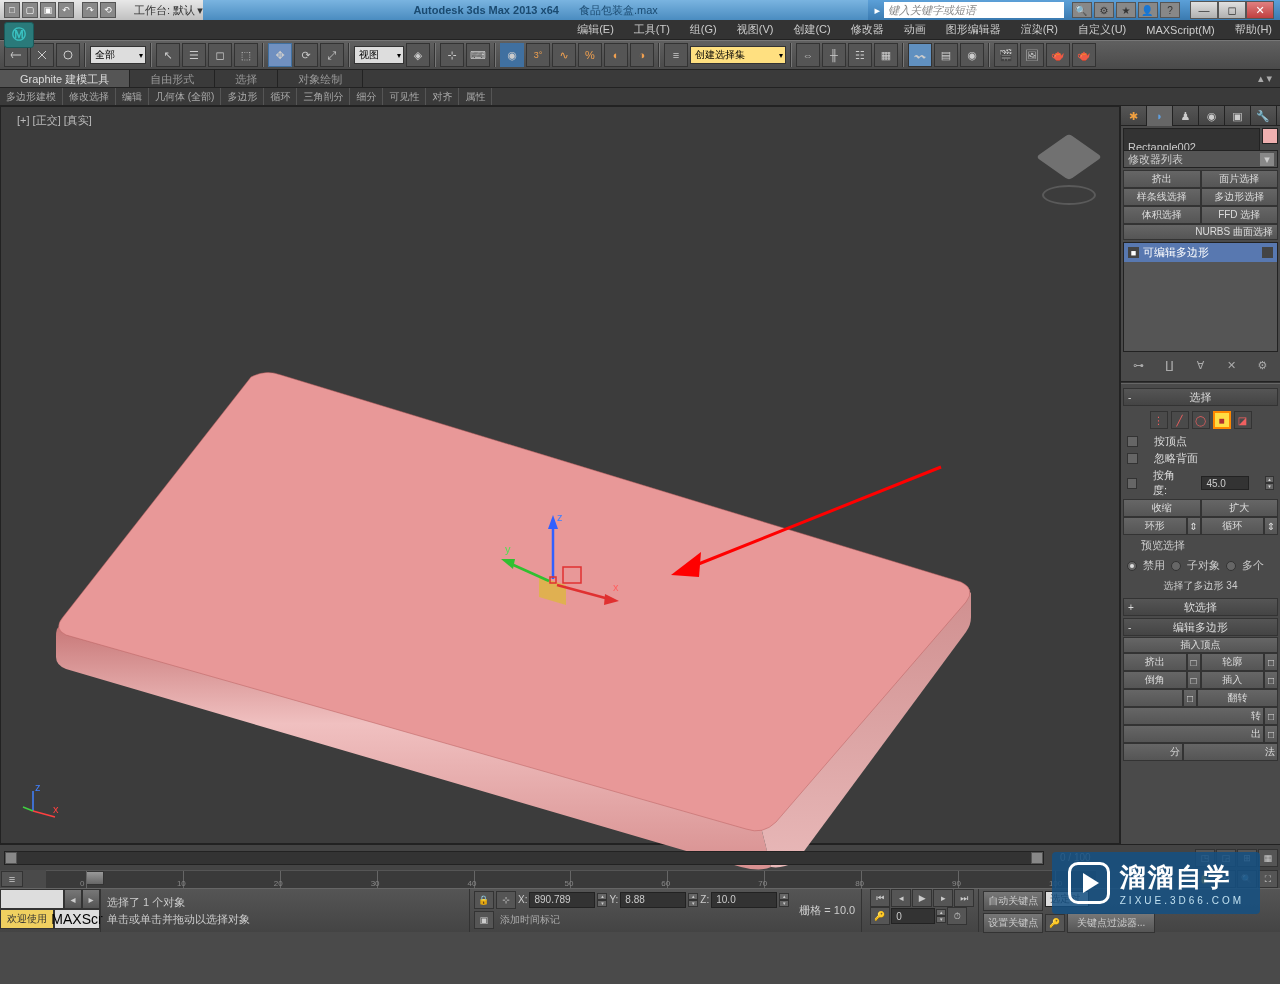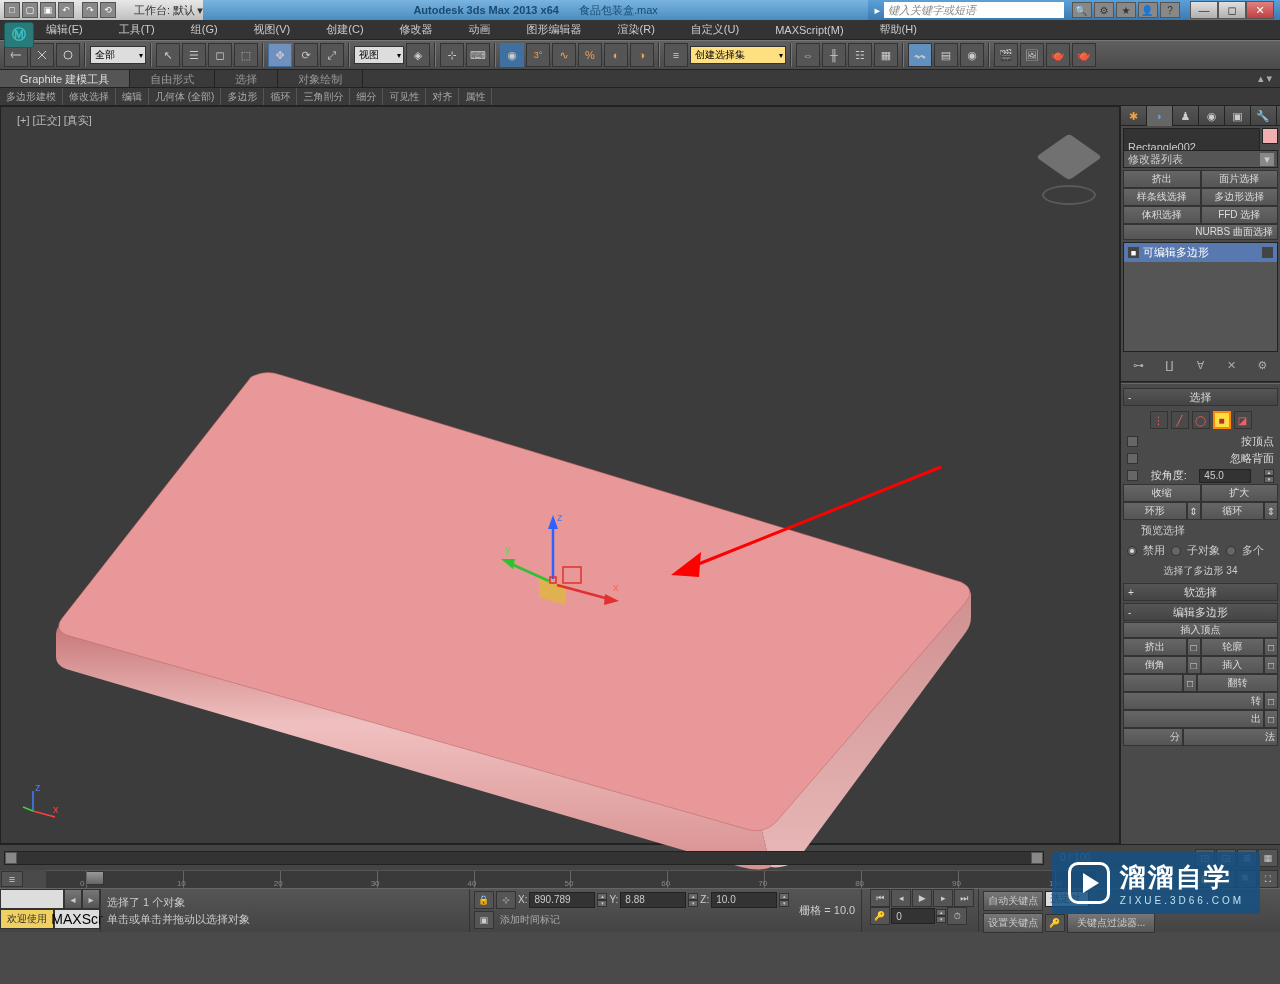--- a/index.html
+++ b/index.html
@@ -16,21 +16,21 @@
 .title-center .file-name { color: #1a4a70; }
 .blue-bar { background: linear-gradient(#5ca0d8, #3a7ab0); height: 20px; flex: 0 0 auto; padding: 0 6px; display: flex; align-items: center; }
 .search-box { background: #fff; height: 16px; width: 180px; color: #888; font-style: italic; padding: 0 4px; display: flex; align-items: center; }
 .win-icons { display: flex; gap: 2px; margin-left: 8px; }
 .win-icon { width: 20px; height: 16px; background: #888; border: 1px solid #555; display: flex; align-items: center; justify-content: center; color: #333; font-size: 10px; }
 .win-btns { display: flex; margin-left: 10px; }
 .win-btn { width: 28px; height: 18px; background: linear-gradient(#e0e0e0,#b0b0b0); border: 1px solid #555; display: flex; align-items: center; justify-content: center; color: #333; }
 .win-btn.close { background: linear-gradient(#e08080,#c04040); color: #fff; }
 
 
-.menu-bar { height: 20px; background: #333; display: flex; align-items: center; padding-left: 38px; gap: 20px; border-bottom: 1px solid #222; }
+.menu-bar { height: 20px; background: #333; display: flex; align-items: center; padding-left: 38px; gap: 4px; border-bottom: 1px solid #222; justify-content: flex-end; }
 .app-logo { position: absolute; left: 4px; top: 22px; width: 30px; height: 26px; background: #2a7a7a; border: 1px solid #1a5a5a; border-radius: 3px; z-index: 10; display: flex; align-items: center; justify-content: center; color: #3ac0c0; font-size: 14px; font-weight: bold; }
 .menu-item { color: #ccc; padding: 2px 8px; cursor: pointer; }
 
 
 .toolbar { height: 30px; background: linear-gradient(#606060, #4a4a4a); border-top: 1px solid #777; border-bottom: 1px solid #222; display: flex; align-items: center; padding: 0 4px; gap: 2px; }
 .tb-btn { width: 24px; height: 24px; border: 1px solid #333; background: #555; display: flex; align-items: center; justify-content: center; position: relative; }
 .tb-btn.active { background: #7090c0; border-color: #4070a0; }
 .tb-btn svg { width: 16px; height: 16px; }
 .tbar-sep { width: 2px; height: 24px; border-left: 1px solid #333; border-right: 1px solid #777; margin: 0 2px; }
 .dropdown { height: 18px; background: #ddd; color: #000; border: 1px solid #333; padding: 0 14px 0 4px; display: flex; align-items: center; font-size: 10px; position: relative; }
@@ -78,21 +78,21 @@
 .rp-stack-item { background: #5878b0; color: #fff; padding: 2px 4px; display: flex; align-items: center; gap: 4px; }
 .rp-mini-icons { height: 20px; margin: 2px; display: flex; justify-content: space-around; }
 .rp-mini-icon { width: 18px; height: 18px; display: flex; align-items: center; justify-content: center; color: #aaa; }
 .rp-sep { height: 3px; background: #333; margin: 3px 0; border-top: 1px solid #222; border-bottom: 1px solid #666; }
 .rp-rollup-hdr { height: 18px; background: linear-gradient(#555,#444); border: 1px solid #333; margin: 1px 2px; display: flex; align-items: center; justify-content: center; position: relative; color: #ddd; font-size: 11px; }
 .rp-rollup-hdr .exp { position: absolute; left: 4px; font-size: 10px; }
 .rp-sel-icons { display: flex; justify-content: center; gap: 3px; padding: 4px; }
 .sel-icon { width: 18px; height: 18px; border: 1px solid #333; display: flex; align-items: center; justify-content: center; font-size: 10px; }
 .sel-icon.red { color: #f06060; }
 .sel-icon.active { background: #ffdd44; border: 2px solid #ff8800; color: #b03030; }
-.rp-check-row { display: flex; align-items: center; padding: 1px 6px; gap: 5px; font-size: 10px; color: #ddd; justify-content: space-between; }
+.rp-check-row { display: flex; align-items: center; padding: 1px 6px; gap: 16px; font-size: 10px; color: #ddd; }
 .rp-check { width: 11px; height: 11px; border: 1px solid #333; background: #666; }
 .rp-spinner { width: 52px; height: 14px; background: #333; border: 1px solid #222; color: #ccc; padding: 0 4px; font-size: 10px; display: flex; align-items: center; }
 .rp-spin-btns { width: 10px; display: flex; flex-direction: column; }
 .rp-spin-btn { height: 7px; background: #666; border: 1px solid #333; font-size: 5px; line-height: 5px; text-align: center; }
 .rp-radio-row { display: flex; align-items: center; padding: 2px 6px; gap: 6px; font-size: 10px; }
 .rp-radio { width: 10px; height: 10px; border-radius: 50%; border: 1px solid #333; background: #666; position: relative; }
 .rp-radio.on::after { content: ""; position: absolute; inset: 2px; background: #ddd; border-radius: 50%; }
 .rp-status { text-align: center; padding: 4px; font-size: 10px; color: #ccc; }
 .rp-btn-small { width: 14px; flex: 0 0 14px; }
 

